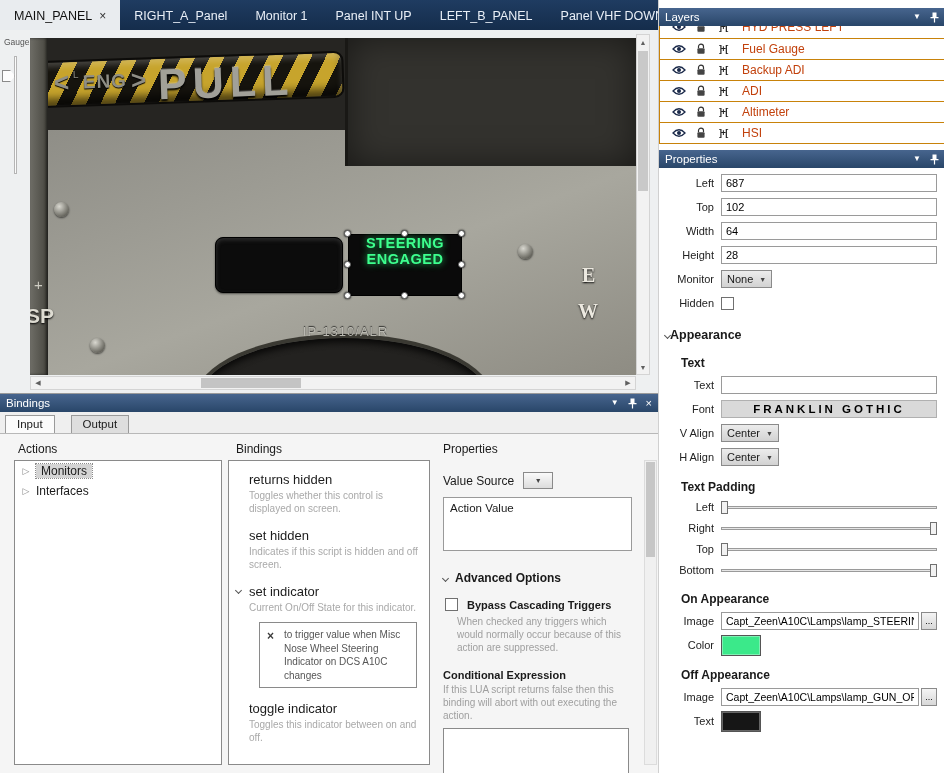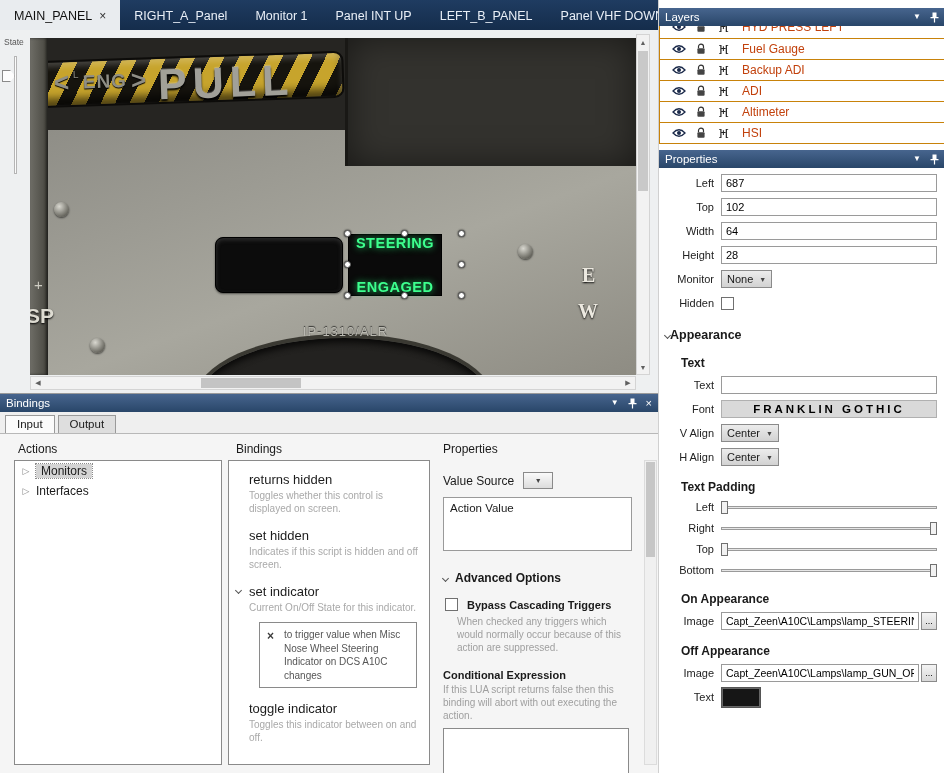--- a/index.html
+++ b/index.html
@@ -47,22 +47,22 @@
   .placard .eng { font-size:19px; font-weight:bold; letter-spacing:1px; }
   .pull-text { position:absolute; left:128px; top:20px; z-index:4; font-size:43px; font-weight:bold; letter-spacing:6px;
     color:#a1a098; transform:rotate(-2deg); text-shadow:0 2px 2px #000, 0 -1px 1px rgba(255,255,255,.25); }
 
   .screw { position:absolute; width:15px; height:15px; border-radius:50%; z-index:4;
     background:radial-gradient(circle at 35% 30%, #d9d8d0, #7a7971 60%, #3a3933);
     box-shadow:0 1px 2px rgba(0,0,0,.6); }
 
   .ind-left { position:absolute; left:185px; top:199px; width:128px; height:56px; background:#0c0c0c;
     border:1px solid #000; border-radius:8px; box-shadow:inset 0 2px 4px #2e2e2e, 0 1px 2px rgba(0,0,0,.5); z-index:4; }
-  .ind-right { position:absolute; left:318px; top:196px; width:94px; height:62px; background:#0a0a0a; border:1px solid #000;
-    display:flex; flex-direction:column; align-items:center; justify-content:space-between; z-index:4; }
+  .ind-right { position:absolute; left:318px; top:196px; width:114px; height:62px; background:#0a0a0a; border:1px solid #000;
+    display:flex; flex-direction:column; align-items:center; justify-content:flex-start; z-index:4; }
   .ind-line { font-size:14.5px; font-weight:bold; line-height:1.12; letter-spacing:.5px;
     text-shadow:0 0 7px rgba(42,255,128,.8); }
   .handle { position:absolute; width:7px; height:7px; border-radius:50%; background:#fff; border:1px solid #555;
     box-shadow:0 0 2px #000; z-index:6; }
 
   .letter { position:absolute; z-index:4; color:#ece9e0; font-family:"Liberation Serif", serif; font-size:20px; font-weight:bold;
     text-shadow:0 1px 2px #000; }
   .plate-text { position:absolute; left:228px; top:286px; width:175px; z-index:4; text-align:center; color:#b9b8b0;
     font-size:13px; letter-spacing:1px; text-shadow:0 -1px 1px rgba(0,0,0,.7); }
   .gauge { position:absolute; left:168px; top:300px; width:292px; height:90px; z-index:3;
@@ -84,21 +84,21 @@
   
   .panel-header { height:18px; background:linear-gradient(#47658e,#294669); color:#fff;
     display:flex; align-items:center; padding:0 6px; font-size:11.5px; }
   .panel-header .hdr-title { flex:1; }
   .hdr-icon { margin-left:9px; font-size:8px; color:#fff; line-height:1; }
   .hdr-icon svg { display:block; }
 
   
   .bindings { position:absolute; left:0; top:393px; width:658px; height:380px; background:#f5f5f5; border-top:1px solid #9a9a9a; }
   .btabs { height:22px; display:flex; align-items:flex-end; padding-left:5px; background:#efefef; border-bottom:1px solid #b8b8b8; }
-  .btab { padding:2px 11px 3px; font-size:11.5px; border:1px solid #9a9a9a; border-bottom:none; background:#dedede; margin-right:3px; }
+  .btab { padding:2px 11px 3px; font-size:11.5px; border:1px solid #9a9a9a; border-bottom:none; background:#dedede; margin-right:16px; }
   .btab.active { background:#fbfbfb; position:relative; }
   .col-heading { position:absolute; font-size:12px; color:#1a1a1a; }
   .box { position:absolute; top:66px; bottom:8px; background:#fff; border:1px solid #8a8a8a; overflow:hidden; }
 
   .tree-item { display:flex; align-items:center; gap:5px; padding:3px 6px; font-size:12px; }
   .expander { color:#8a8a8a; font-size:9px; width:10px; text-align:center; }
   .tree-label.selected { background:#d4d4d4; outline:1px dotted #8a8a8a; padding:0 5px; }
 
   .bind-item { margin:11px 8px 13px 20px; position:relative; }
   .bind-title { font-size:13px; color:#1c1c1c; }
@@ -186,21 +186,21 @@
   <div class="tab">
     <span>LEFT_B_PANEL</span>
   </div>
   <div class="tab">
     <span>Panel VHF DOWN</span>
   </div>
   <div class="tab-overflow">▼</div>
 </div>
 
 <div class="canvas-area">
-  <div class="zoom-label">State</div>
+  <div class="zoom-label">Gauge</div>
   <div class="zoom-track"></div>
   <div class="zoom-thumb"></div>
 
   <div class="viewport">
     <div class="img-top"></div>
     <div class="img-main"></div>
     <div class="img-topright"></div>
     <div class="left-strip"></div>
 
     <div class="stripe-bar"></div>
@@ -569,20 +569,24 @@
         <span class="slider-thumb pos-end"></span>
       </span>
     </div>
 
     <div class="group-heading">On Appearance</div>
     <div class="prop-row">
       <span class="prop-label">Image</span>
       <input class="prop-input path-input" value="Capt_Zeen\A10C\Lamps\lamp_STEERING_" style="">
       <button class="browse-btn">...</button>
     </div>
+    <div class="prop-row">
+      <span class="prop-label">Color</span>
+      <span class="swatch" style="background-color: rgb(59, 233, 138);"></span>
+    </div>
 
     <div class="group-heading">Off Appearance</div>
     <div class="prop-row">
       <span class="prop-label">Image</span>
       <input class="prop-input path-input" value="Capt_Zeen\A10C\Lamps\lamp_GUN_OFF.p" style="">
       <button class="browse-btn">...</button>
     </div>
     <div class="prop-row">
       <span class="prop-label">Text</span>
       <span class="swatch" style="background-color: rgb(22, 22, 22);"></span>

